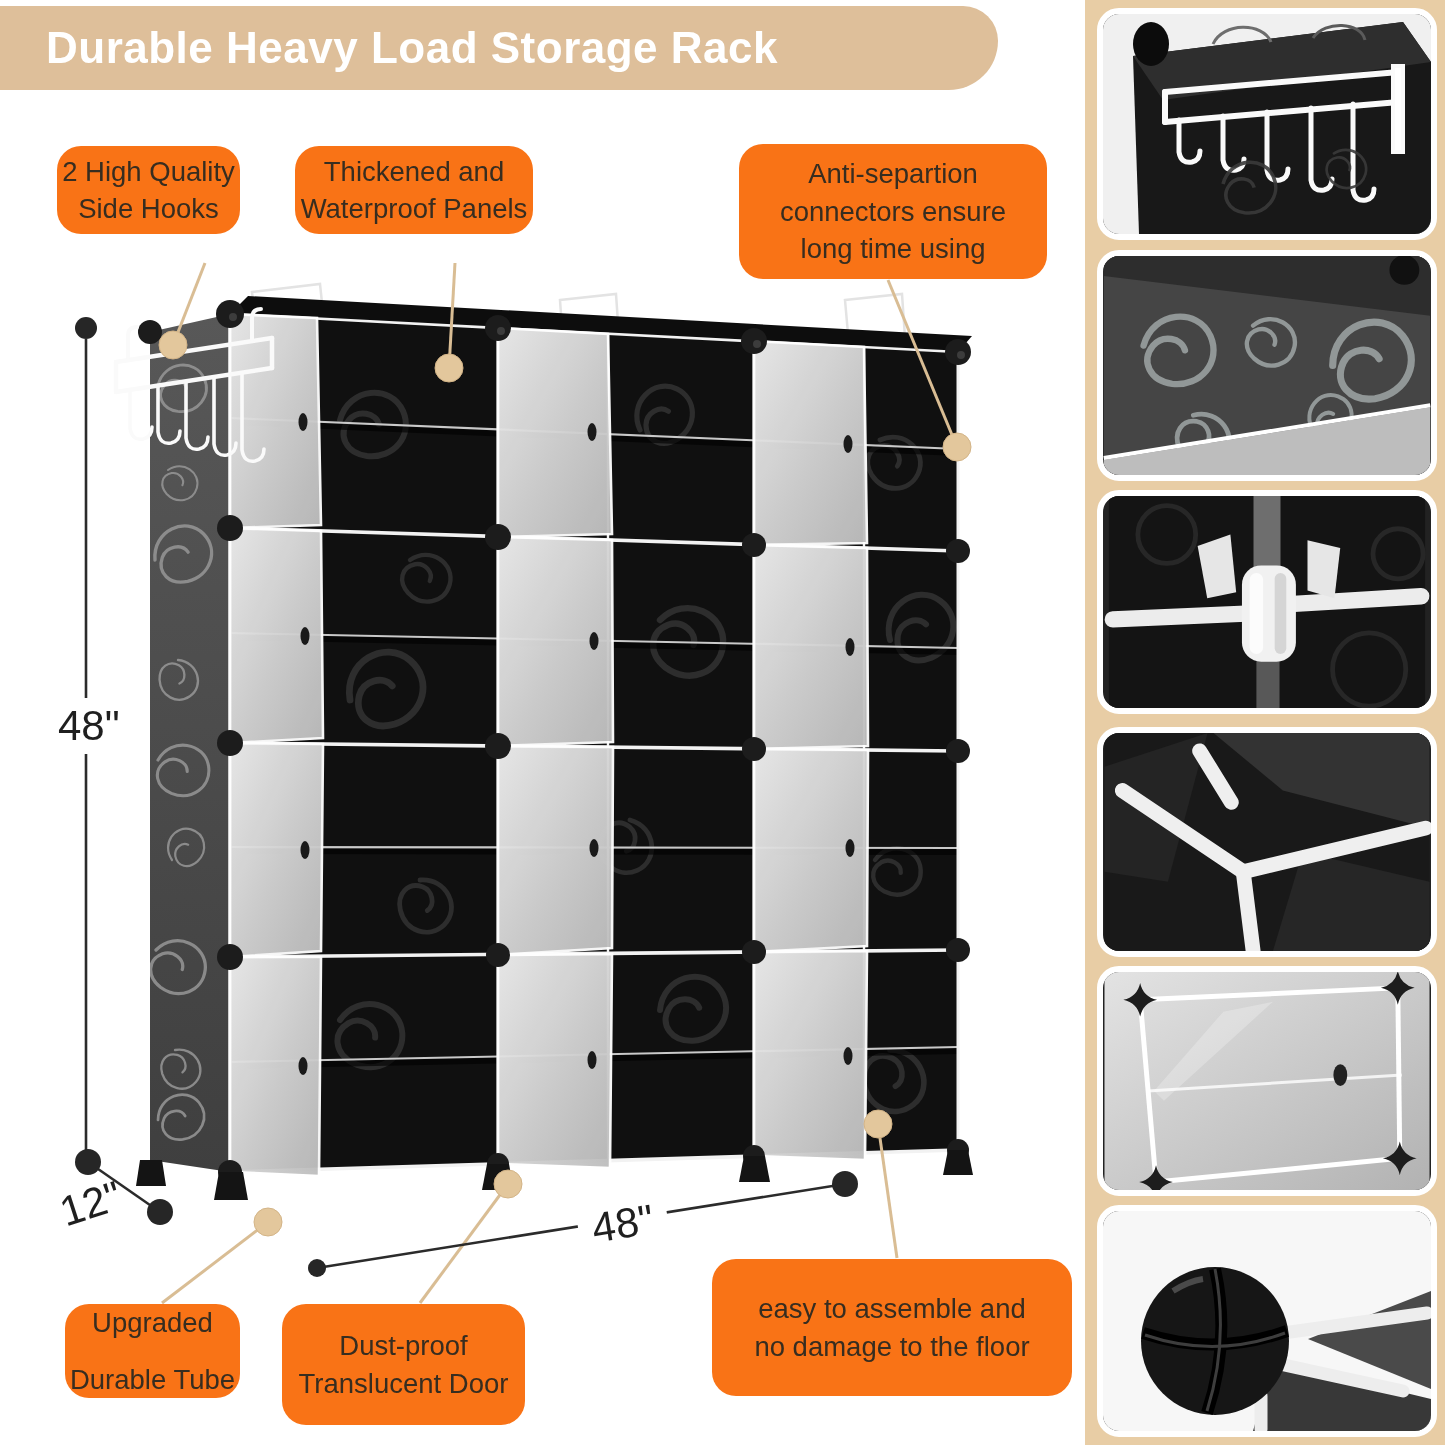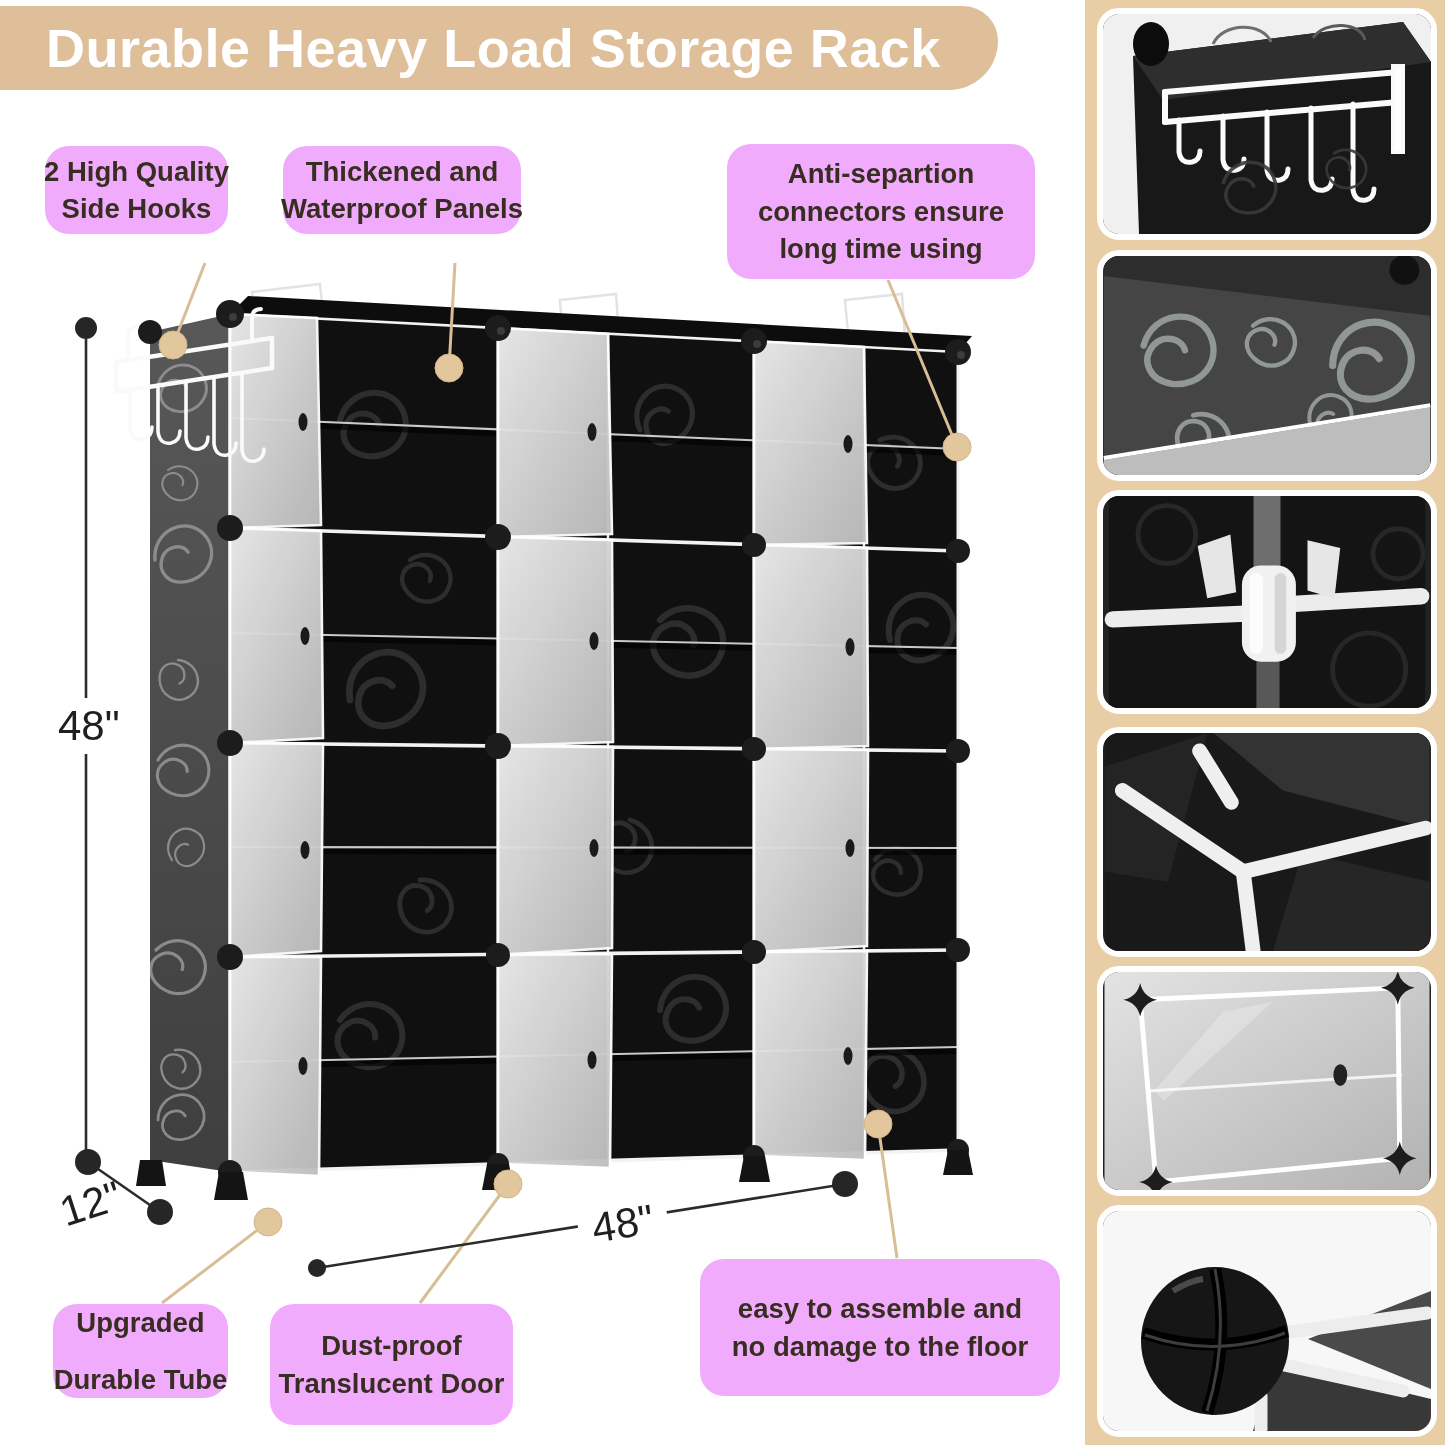--- a/index.html
+++ b/index.html
@@ -7,27 +7,27 @@
     position:relative;width:1445px;height:1445px;background:#ffffff;overflow:hidden;
     font-family:"Liberation Sans","DejaVu Sans",sans-serif;
   }
   
   .banner{
     position:absolute;left:0;top:6px;width:998px;height:84px;
     background:#debf9a;border-radius:0 44px 62px 0;
     display:flex;align-items:center;padding-left:46px;box-sizing:border-box;
   }
   .banner h1{
-    margin:0;font-size:54px;font-weight:800;color:#ffffff;letter-spacing:.5px;white-space:nowrap;
+    margin:0;font-size:44px;font-weight:800;color:#ffffff;letter-spacing:.5px;white-space:nowrap;
   }
   
   .callout{
-    position:absolute;background:#f0abfc;border-radius:24px;color:#372d20;
+    position:absolute;background:#f97316;border-radius:24px;color:#372d20;
     display:flex;flex-direction:column;justify-content:center;align-items:center;
-    text-align:center;font-weight:700;font-size:27.5px;line-height:1.36;box-sizing:border-box;
+    text-align:center;font-weight:400;font-size:27.5px;line-height:1.36;box-sizing:border-box;margin-left:12px;
   }
   .callout span{display:block;white-space:nowrap;}
   #co-hooks{left:45px;top:146px;width:183px;height:88px;}
   #co-panels{left:283px;top:146px;width:238px;height:88px;}
   #co-conn{left:727px;top:144px;width:308px;height:135px;}
   #co-tube{left:53px;top:1304px;width:175px;height:94px;justify-content:space-between;}
   #co-door{left:270px;top:1304px;width:243px;height:121px;}
   #co-floor{left:700px;top:1259px;width:360px;height:137px;}
   
   .dim{

